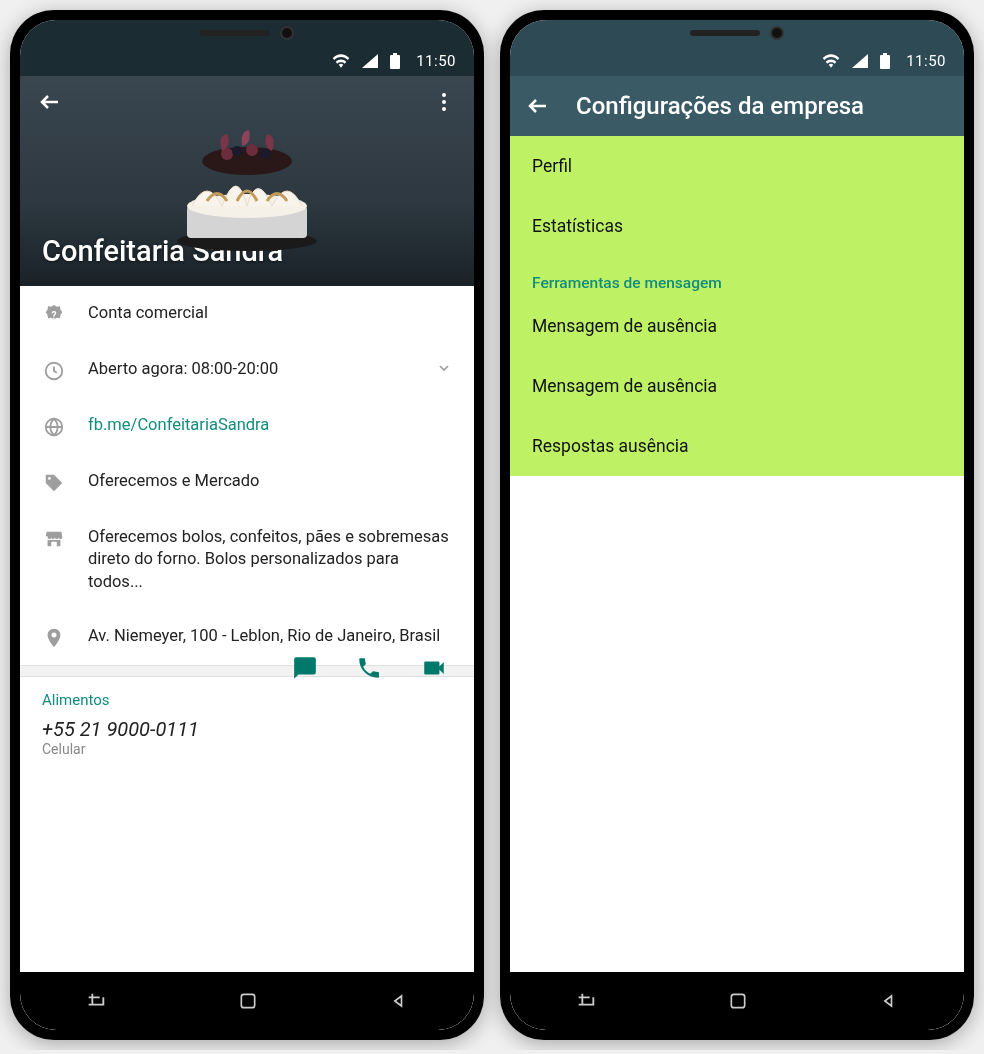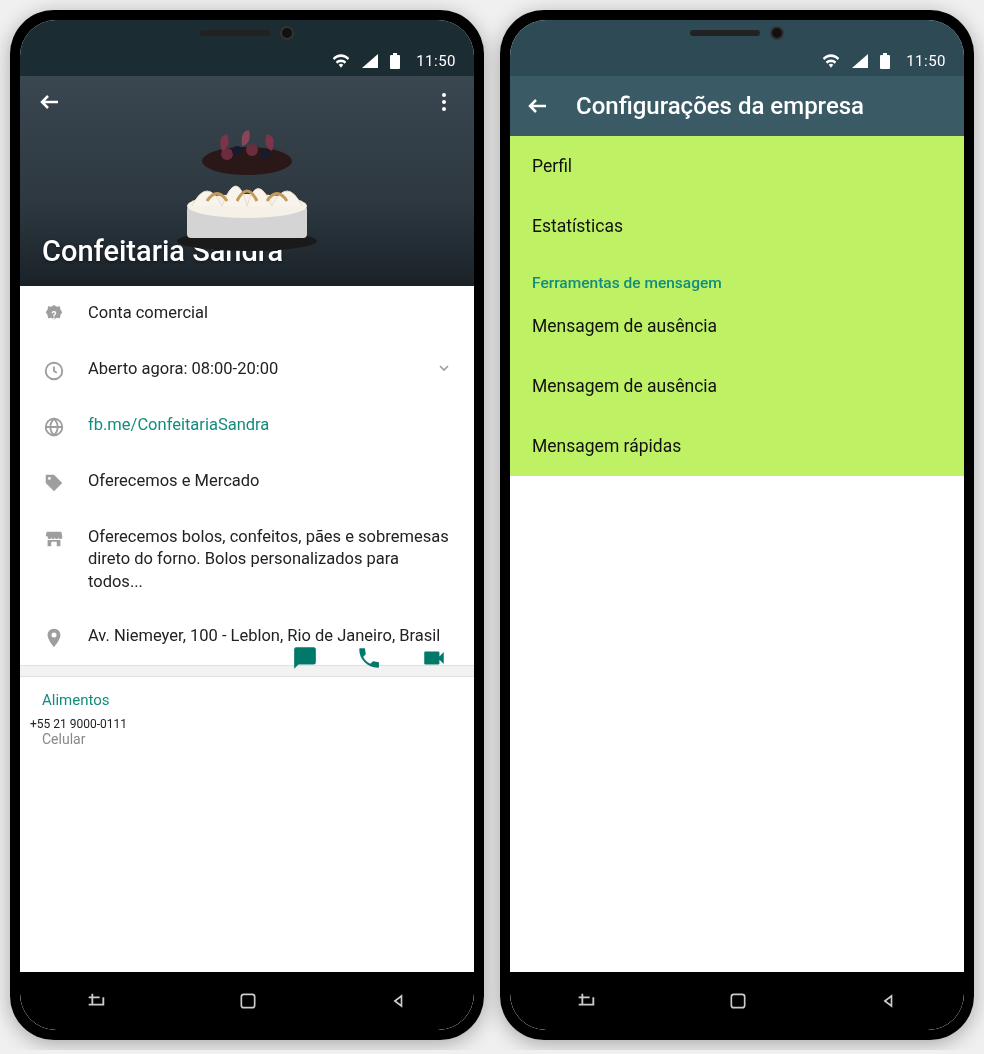--- a/index.html
+++ b/index.html
@@ -116,21 +116,21 @@
   .info-row.link .text-slot { color: #128c7e; }
   .chevron { color: #888; padding-top: 2px; }
 
   .divider { height: 12px; background: #f2f2f2; border-top: 1px solid #e0e0e0; border-bottom: 1px solid #e0e0e0; }
 
   .section-label {
     color: #128c7e;
     font-size: 15px;
     padding: 14px 22px 2px;
   }
-  .phone-number { font-size: 12px; color: #222; padding: 6px 10px 0; }
+  .phone-number { font-size: 20px; color: #222; padding: 6px 22px 0; font-style: italic; }
   .phone-type { font-size: 14px; color: #888; padding: 0 22px 14px; }
   .phone-actions {
     position: absolute;
     right: 26px;
     bottom: 90px;
     display: flex;
     gap: 38px;
   }
   .action-icon { color: #00796b; }
 
@@ -380,21 +380,21 @@
       </span>
       <span class="appbar-title">Configurações da empresa</span>
     </div>
 
     <div class="settings-list">
       <div class="settings-item">Perfil</div>
       <div class="settings-item">Estatísticas</div>
       <div class="settings-header">Ferramentas de mensagem</div>
       <div class="settings-item">Mensagem de ausência</div>
       <div class="settings-item">Mensagem de ausência</div>
-      <div class="settings-item">Mensagem rápidas</div>
+      <div class="settings-item">Respostas ausência</div>
     </div>
 
     <div class="nav-bar">
       <span class="nav-btn">
         <svg width="22" height="22" viewBox="0 0 24 24" fill="none" stroke="#ccc" stroke-width="2">
             <path d="M4 8h12M8 4v12M4 16h16V8"></path>
           </svg>
       </span>
       <span class="nav-btn">
         <svg width="20" height="20" viewBox="0 0 24 24" fill="none" stroke="#ccc" stroke-width="2">

